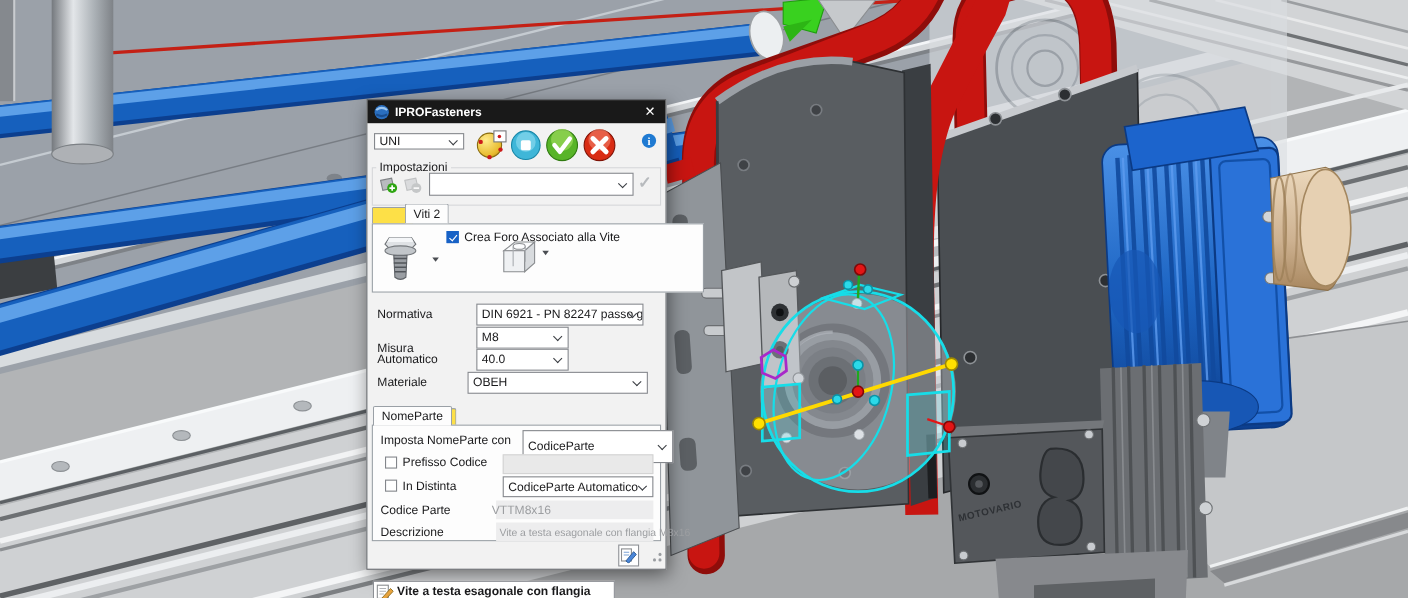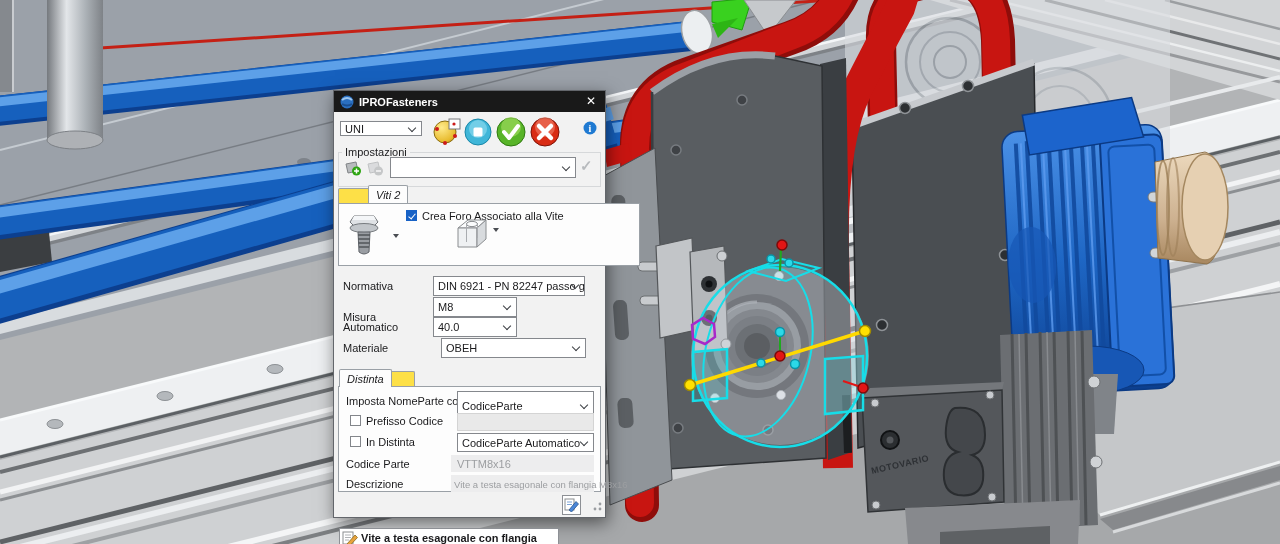--- a/index.html
+++ b/index.html
@@ -22,21 +22,21 @@
   .chev{position:absolute;right:6px;top:50%;width:5px;height:5px;margin-top:-4px;
         border-right:1.4px solid #3c3f44;border-bottom:1.4px solid #3c3f44;transform:rotate(45deg);}
   .combo .txt{padding-right:16px;}
   .dfield{position:absolute;background:#e9e9e9;border:1px solid #d4d4d4;box-sizing:border-box;}
   .cb{position:absolute;width:11px;height:11px;border:1px solid #83868b;background:#fff;box-sizing:border-box;}
   .cb.checked{background:#1862c6;border-color:#1862c6;}
   .cb.checked::after{content:"";position:absolute;left:2.5px;top:0.5px;width:3px;height:6px;
         border:solid #fff;border-width:0 1.7px 1.7px 0;transform:rotate(40deg);}
   .tab{position:absolute;font-size:11px;padding:14px 6px 1px;border:1px solid #9aa0a6;border-bottom:none;
        background:#fde047;border-radius:2px 2px 0 0;white-space:nowrap;}
-  .tab.active{background:#fdfdfd;z-index:3;padding:3px 7px 2px;font-style:italic;}
+  .tab.active{background:#fdfdfd;z-index:3;padding:3px 7px 2px;}
   .panel{position:absolute;background:#fdfdfd;border:1px solid #9aa0a6;box-sizing:border-box;z-index:2;}
   .lbl{position:absolute;font-size:11px;white-space:nowrap;color:#1a1a1c;}
   .gval{color:#9c9ea1;}
   .band{position:absolute;background:#ededee;}
   .dd{position:absolute;width:0;height:0;border:3.5px solid transparent;border-top:4.5px solid #4a4d52;}
   .groupbox{position:absolute;border:1px solid #d6d8da;}
   .legend{position:absolute;background:#f2f2f2;padding:0 3px;font-size:11px;color:#1a1a1c;}
   .grayglyph{color:#b7babd;font-weight:bold;font-size:15px;}
   #footer-field{position:absolute;background:#fff;border:1px solid #8d9095;box-sizing:border-box;margin-top:33px;}
   #footer-field .ftxt{position:absolute;left:21px;top:3px;font-weight:600;white-space:nowrap;}
@@ -446,45 +446,45 @@
   <div class="combo" style="left:99px;top:206px;width:84px;height:20px;">
     <span class="txt">M8</span>
     <span class="chev"></span>
   </div>
   <span class="lbl" style="left:9px;top:230px;">Automatico</span>
   <div class="combo" style="left:99px;top:226px;width:84px;height:20px;">
     <span class="txt">40.0</span>
     <span class="chev"></span>
   </div>
   <span class="lbl" style="left:9px;top:251px;">Materiale</span>
-  <div class="combo" style="left:107px;top:247px;width:145px;height:20px;">
+  <div class="combo" style="left:91px;top:247px;width:164px;height:20px;">
     <span class="txt">OBEH</span>
     <span class="chev"></span>
   </div>
 
-  <span class="tab active" style="left:5px;top:278px;">Distinta</span>
+  <span class="tab active" style="left:5px;top:278px;">NomeParte</span>
   <span class="tab" style="left:47px;top:280px;">Dati</span>
   <div class="panel" style="left:4px;top:295px;width:263px;height:106px;">
     <span class="lbl" style="left:7px;top:8px;">Imposta NomeParte con</span>
-    <div class="combo" style="left:118px;top:4px;width:137px;height:30px;text-align:right;">
+    <div class="combo" style="left:136px;top:4px;width:137px;height:30px;text-align:right;">
       <span class="txt">CodiceParte</span>
       <span class="chev"></span>
     </div>
     <span class="cb" style="left:11px;top:28px;"></span>
     <span class="lbl" style="left:27px;top:28px;">Prefisso Codice</span>
     <div class="dfield" style="left:118px;top:26px;width:137px;height:18px;"></div>
     <span class="cb" style="left:11px;top:49px;"></span>
     <span class="lbl" style="left:27px;top:49px;">In Distinta</span>
     <div class="combo" style="left:118px;top:46px;width:137px;height:19px;">
       <span class="txt">CodiceParte Automatico</span>
       <span class="chev"></span>
     </div>
     <span class="lbl" style="left:7px;top:71px;">Codice Parte</span>
     <div class="band" style="left:112px;top:68px;width:143px;height:17px;"></div>
-    <span class="lbl gval" style="left:118px;top:71px;">VTTM8x16</span>
+    <span class="lbl gval" style="left:108px;top:71px;">VTTM8x16</span>
     <span class="lbl" style="left:7px;top:91px;">Descrizione</span>
     <div class="band" style="left:112px;top:88px;width:143px;height:17px;"></div>
     <span class="lbl gval" style="left:115px;top:92px;font-size:9.5px;">Vite a testa esagonale con flangia  M8x16</span>
   </div>
 
   <div id="footer-field" style="left:5px;top:404px;width:220px;height:20px;">
     <svg class="abs" style="left:2px;top:2px;" width="16" height="15">
       <rect x="1" y="1" width="10" height="12" fill="#fff" stroke="#8a8d90" stroke-width="1"></rect>
       <path d="M 3,4 H 9 M 3,6.5 H 9 M 3,9 H 7" stroke="#b0b3b6" stroke-width="1"></path>
       <path d="M 5,13 L 13,4 L 15.5,6.5 L 7.5,15 Z" fill="#e8a33d" stroke="#8a6a1e" stroke-width="0.8"></path>

